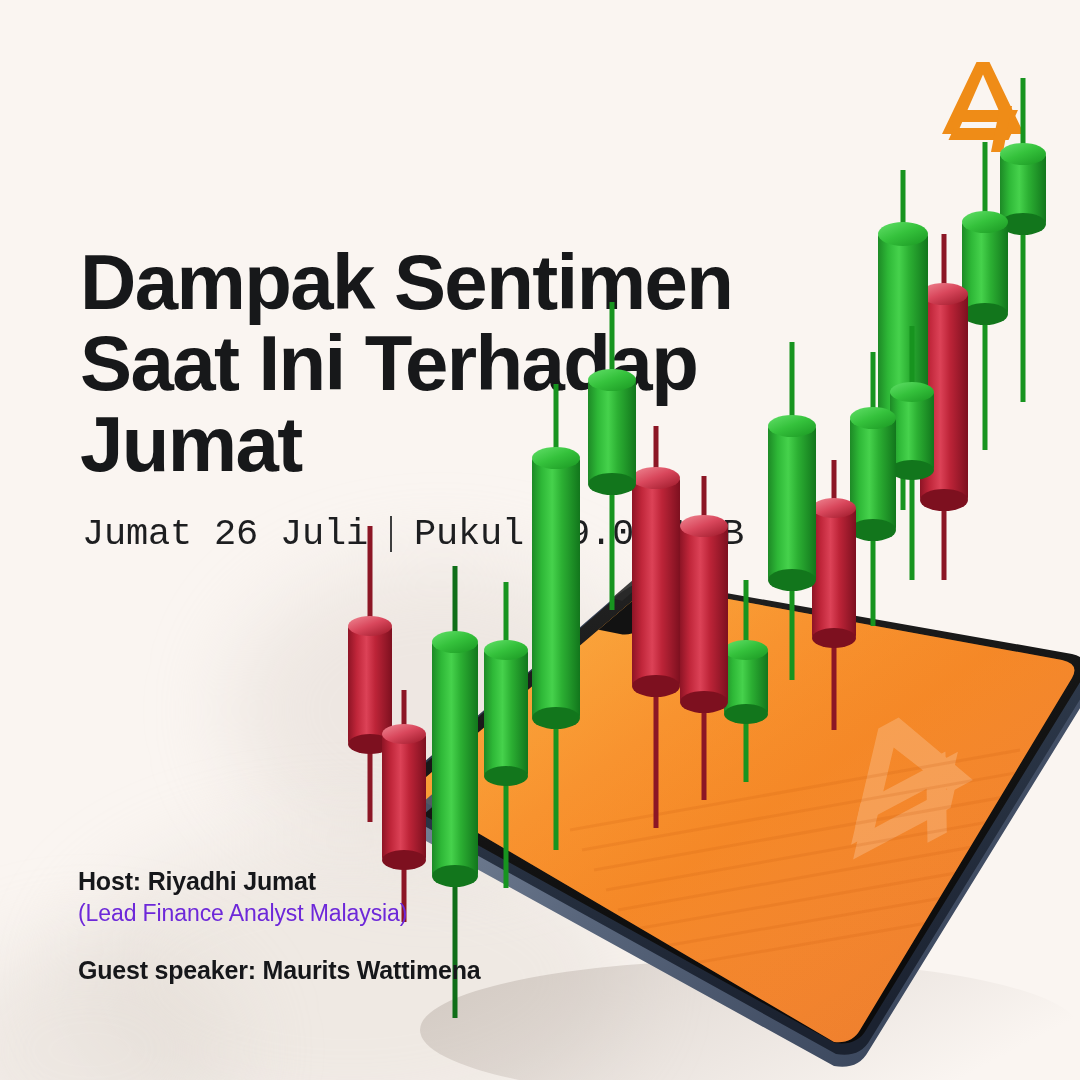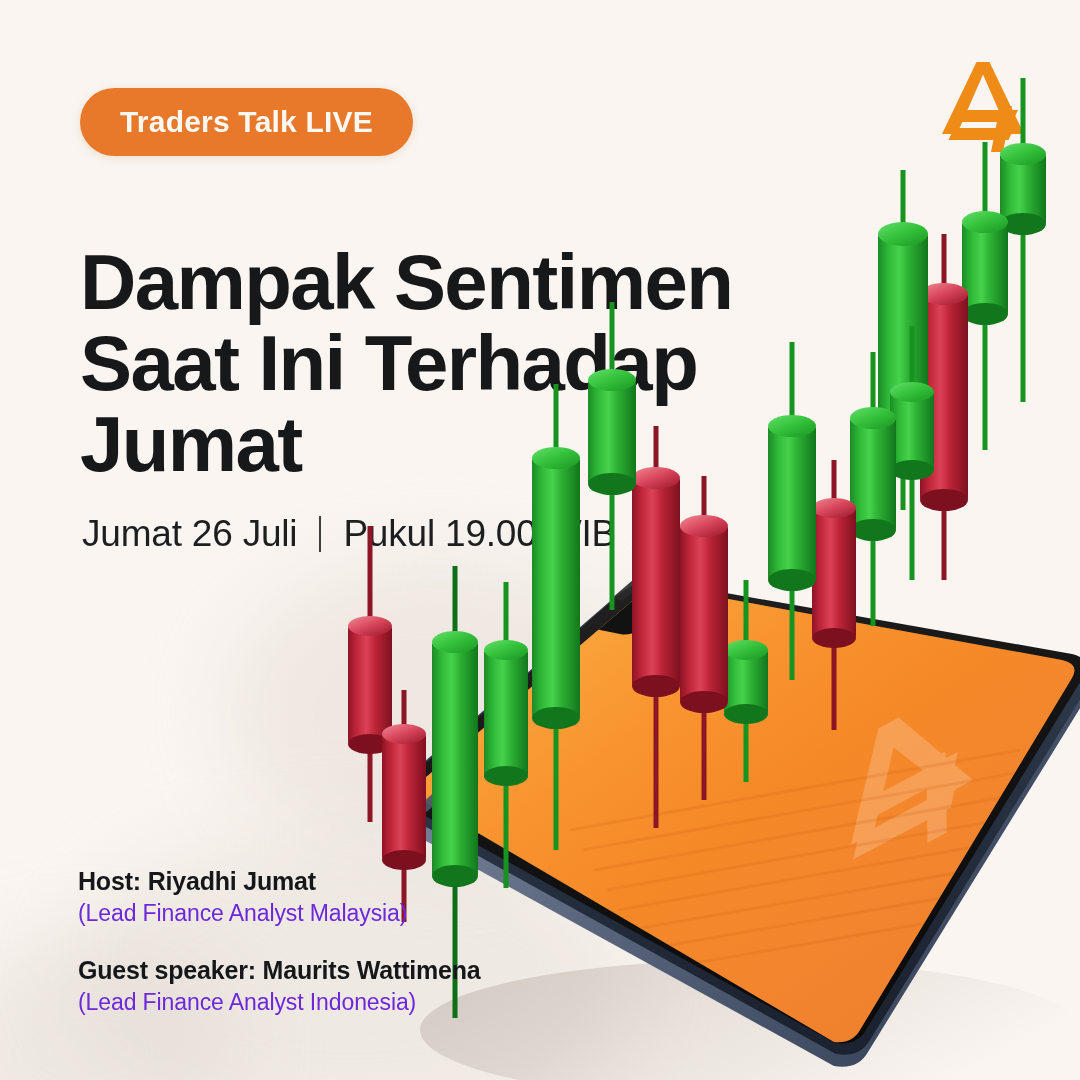--- a/index.html
+++ b/index.html
@@ -39,21 +39,21 @@
     color:#17181a;
     font-size:78px;font-weight:bold;line-height:1.04;
     letter-spacing:-1.6px;
   }
   #headline .hl-line{display:block;white-space:nowrap;}
 
   
   #datetime{
     position:absolute;left:82px;top:513px;
     color:#1d1e20;font-size:37px;font-weight:400;letter-spacing:-.2px;
-    display:flex;align-items:center;gap:22px;white-space:nowrap;
+    display:flex;align-items:center;gap:22px;white-space:nowrap;font-family:Liberation Mono, monospace;
   }
   #datetime .sep{
     display:inline-block;width:2px;height:36px;background:#1d1e20;opacity:.85;
   }
 
   
   #people{position:absolute;left:78px;top:866px;width:520px;z-index:6;}
   .person{margin-bottom:26px;}
   .person:last-child{margin-bottom:0;}
   .p-name{
@@ -82,23 +82,20 @@
     <svg viewBox="0 0 104 98" xmlns="http://www.w3.org/2000/svg">
       <g fill="#ef8c17">
         <path d="M44.5 4 h13 L92 76 H77 L51 16.5 L25 76 H10 Z"></path>
         <path d="M26 52 h60 l-5.5 12 H20.5 Z"></path>
         <path d="M22 70 h60 l-5.5 12 H16.5 Z"></path>
         <path d="M68 48 h12 l-9 46 H59 Z"></path>
       </g>
     </svg>
   </div>
 
-  <div id="badge">
-    <span class="badge-text">Traders Talk LIVE</span>
-  </div>
 
   <h1 id="headline">
     <span class="hl-line">Dampak Sentimen</span>
     <span class="hl-line">Saat Ini Terhadap</span>
     <span class="hl-line">Jumat</span>
   </h1>
 
   <div id="datetime">
     <span>Jumat 26 Juli</span>
     <span class="sep"></span>
@@ -332,17 +329,16 @@
     </svg>
   </div>
 
   <div id="people">
     <div class="person">
       <div class="p-name">Host: Riyadhi Jumat</div>
       <div class="p-role">(Lead Finance Analyst Malaysia)</div>
     </div>
     <div class="person">
       <div class="p-name">Guest speaker: Maurits Wattimena</div>
-      <div class="p-role">(Lead Finance Analyst Indonesia)</div>
     </div>
   </div>
 
 </div>
 
 </body></html>

